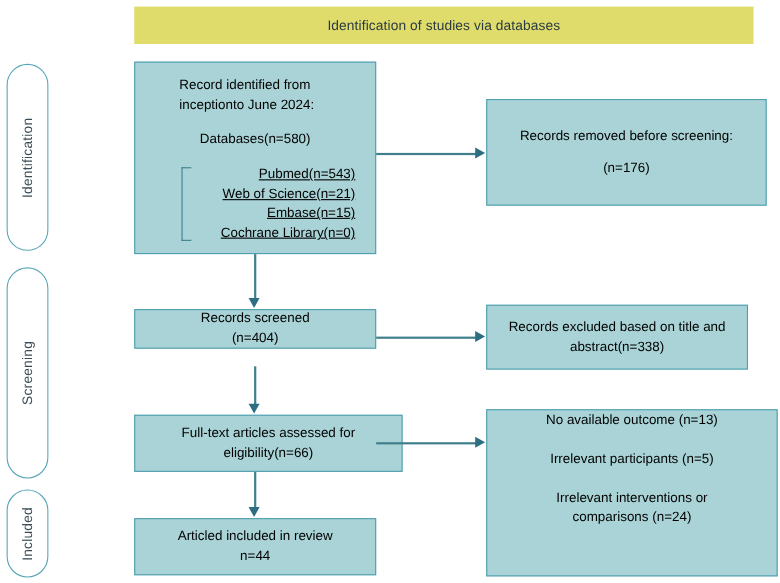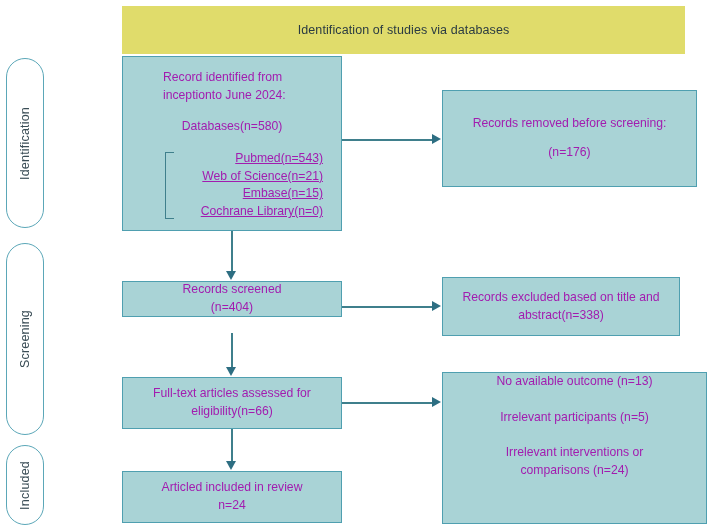--- a/index.html
+++ b/index.html
@@ -18,21 +18,21 @@
     background: #ffffff;
     overflow: hidden;
   }
 
   
   .banner {
     position: absolute;
     left: 122px;
     top: 6px;
     width: 563px;
-    height: 48px;
+    height: 34px;
     background: #e0dc6b;
     display: flex;
     align-items: center;
     justify-content: center;
   }
   .banner-text {
     font-size: 12.5px;
     color: #2a3b42;
     letter-spacing: 0.1px;
     white-space: nowrap;
@@ -66,21 +66,21 @@
   
   .box {
     position: absolute;
     background: #a9d3d6;
     border: 1.3px solid #4f9fb0;
     box-sizing: border-box;
     display: flex;
     flex-direction: column;
     align-items: center;
     justify-content: center;
-    color: #a21caf;
+    color: #000000;
     font-size: 12.2px;
     line-height: 1.45;
     text-align: center;
     padding: 4px 8px;
   }
   .box .ln { white-space: nowrap; }
   .spacer { height: 11px; }
 
   
   #box-identified {
@@ -120,21 +120,21 @@
   
   #box-screened {
     left: 122px; top: 281px; width: 220px; height: 36px;
   }
   
   #box-excluded {
     left: 442px; top: 277px; width: 238px; height: 59px;
   }
   
   #box-fulltext {
-    left: 122px; top: 377px; width: 220px; height: 52px;
+    left: 122px; top: 377px; width: 244px; height: 52px;
   }
   
   #box-reasons {
     left: 442px; top: 372px; width: 265px; height: 152px;
     justify-content: flex-start;
     padding-top: 0;
   }
   #box-reasons .rline { display: block; margin-bottom: 18px; }
   #box-reasons .rline:last-child { margin-bottom: 0; }
   
@@ -222,21 +222,21 @@
     <span class="rline">No available outcome  (n=13)</span>
     <span class="rline">Irrelevant participants (n=5)</span>
     <span class="rline">
       <span class="ln">Irrelevant interventions or</span><br>
       <span class="ln">comparisons (n=24)</span>
     </span>
   </div>
 
   <div class="box" id="box-included">
     <span class="ln">Articled included in review</span>
-    <span class="ln">n=24</span>
+    <span class="ln">n=44</span>
   </div>
 
   <div class="conn h-line" style="left:342px; top:139px; width:92px;"></div>
   <div class="arrow-right" style="left:432px; top:134px;"></div>
 
   <div class="conn v-line" style="left:231px; top:231px; height:42px;"></div>
   <div class="arrow-down" style="left:226px; top:271px;"></div>
 
   <div class="conn h-line" style="left:342px; top:306px; width:92px;"></div>
   <div class="arrow-right" style="left:432px; top:301px;"></div>

